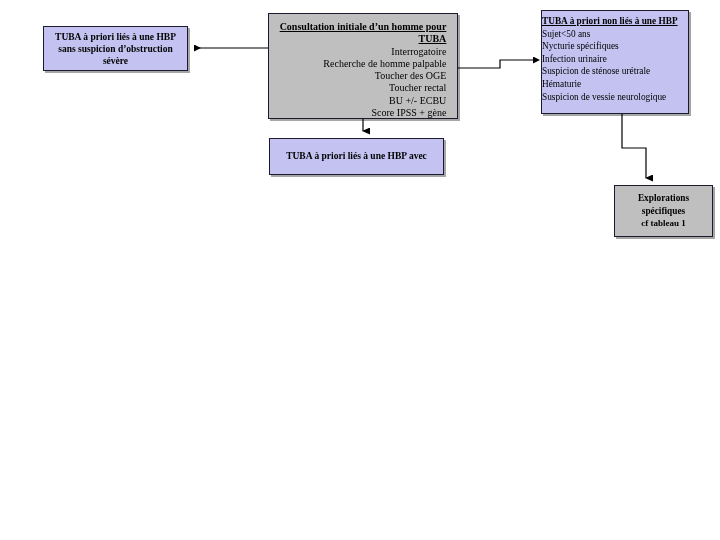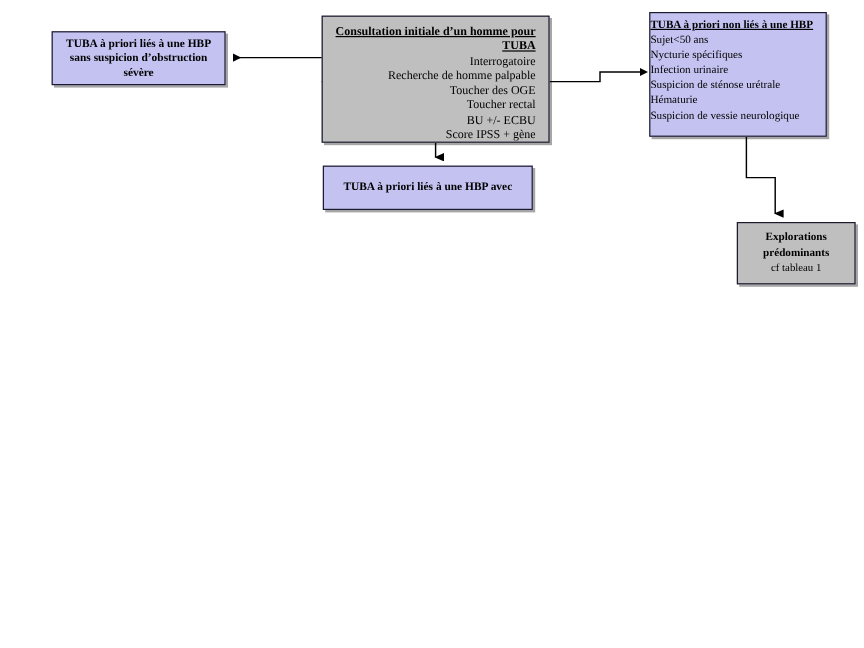--- a/index.html
+++ b/index.html
@@ -85,21 +85,21 @@
     left: 269px; top: 138px; width: 175px; height: 37px;
     display: flex; align-items: center; justify-content: center;
     font-size: 9.5px; line-height: 13px;
   }
   #node-explorations {
     left: 598px; top: 185px; width: 99px; height: 52px;
     display: flex; align-items: center; justify-content: center;
     font-size: 9.3px; line-height: 12.5px; margin-left: 16px;
   }
   #node-explorations .sub {
-    font-weight: normal;
+    font-weight: bold;
     font-size: 9px;
   }
 </style>
 </head>
 <body>
 
 <div id="canvas">
 
   <svg class="connectors" viewBox="0 0 720 540" xmlns="http://www.w3.org/2000/svg">
     <defs>
@@ -156,18 +156,18 @@
 
   <div class="node node-purple center" id="node-with-suspicion">
     <div class="node-inner">
       <span class="line bold">TUBA à priori liés à une HBP avec</span>
     </div>
   </div>
 
   <div class="node node-gray center" id="node-explorations">
     <div class="node-inner">
       <span class="line bold">Explorations</span>
-      <span class="line bold">prédominants</span>
+      <span class="line bold">spécifiques</span>
       <span class="line sub">cf tableau 1</span>
     </div>
   </div>
 
 </div>
 
 </body></html>

